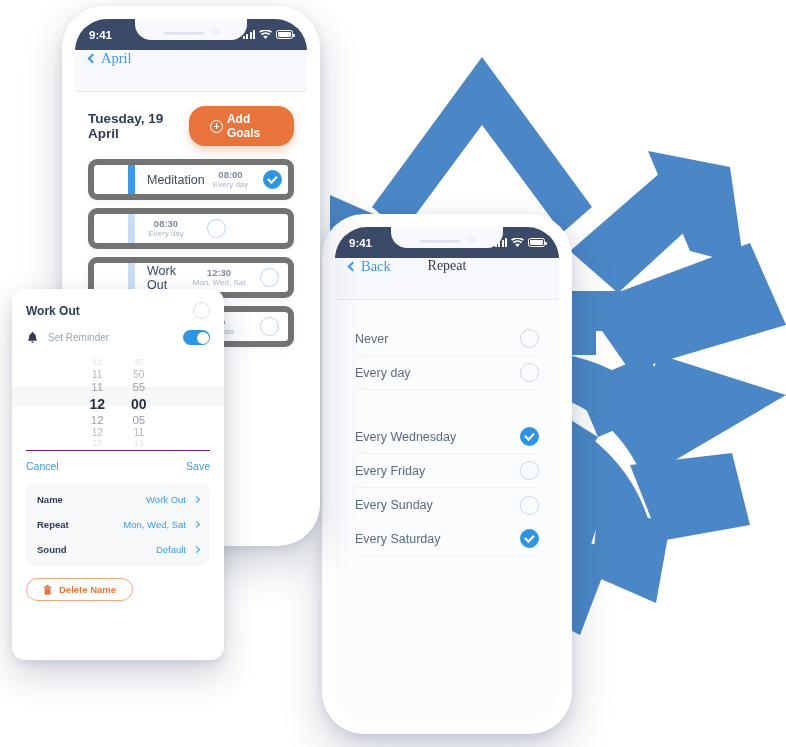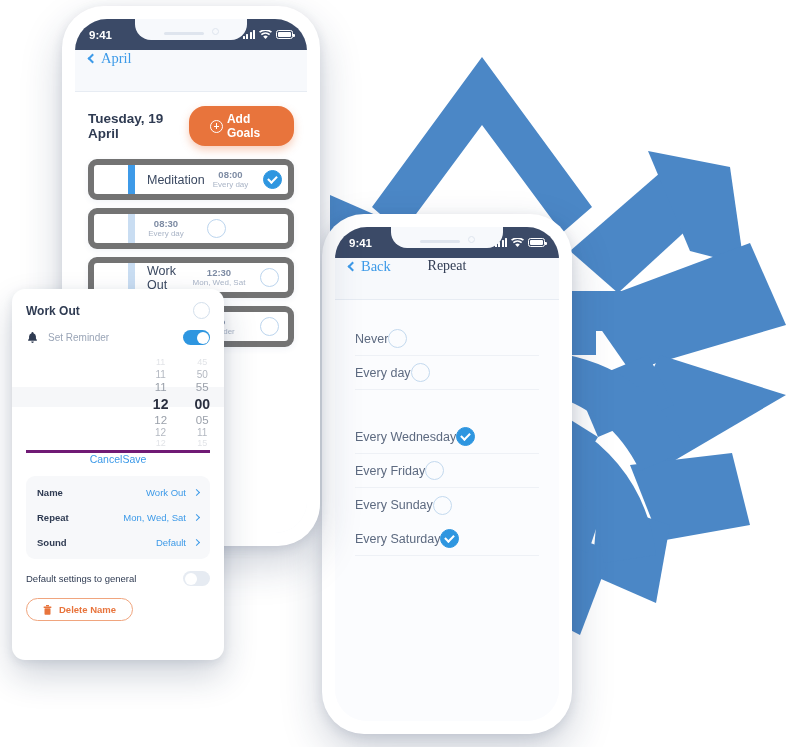--- a/index.html
+++ b/index.html
@@ -89,21 +89,21 @@
   .goal .gcheck{ width:38px; display:flex; align-items:center; justify-content:center; }
   .ring{ width:19px;height:19px;border-radius:50%;border:1.4px solid #bcd5ee;background:#fff;}
   .ring.on{ background:#2e96e0;border-color:#2e96e0;display:flex;align-items:center;justify-content:center;}
   .ring.on::after{content:"";width:7px;height:4px;border-left:2px solid #fff;border-bottom:2px solid #fff;
                   transform:rotate(-45deg) translate(1px,-1px);}
 
   
   #phone2 { left:322px; top:214px; width:250px; height:520px; z-index:2; }
   #phone2 .phone-inner{ background:#fbfcfe; }
   .p2-list{ background:#fbfcfe; height:100%; padding:22px 20px 0; }
-  .rrow{ display:flex; align-items:center; 
+  .rrow{ display:flex; align-items:center; justify-content:space-between;
          height:34px; border-bottom:1px solid #eef1f6; }
   .rrow span{ font-size:12.5px; color:#5d6a80; }
   .rgap{ height:30px; }
   .rring{ width:19px;height:19px;border-radius:50%;border:1.4px solid #c3d9ee;background:#fbfcfe;flex:none;}
   .rring.on{ background:#2e96e0;border-color:#2e96e0;display:flex;align-items:center;justify-content:center;}
   .rring.on::after{content:"";width:7px;height:4px;border-left:2px solid #fff;border-bottom:2px solid #fff;
                    transform:rotate(-45deg) translate(1px,-1px);}
 
   
   #card{
@@ -118,30 +118,30 @@
   .c-rem{ display:flex; align-items:center; gap:9px; margin-top:11px; }
   .bell{ width:13px;height:13px;flex:none;}
   .c-rem .lbl{ flex:1; font-size:10px; color:#9aa5b7; }
   .tgl{ width:27px;height:15px;border-radius:8px;background:#2e96e0;position:relative;flex:none;}
   .tgl::after{content:"";position:absolute;right:1.5px;top:1.5px;width:12px;height:12px;border-radius:50%;background:#fff;}
   .tgl.off{ background:#e6ebf2; }
   .tgl.off::after{ left:1.5px; right:auto; }
 
   .picker{ margin-top:12px; position:relative; height:83px; }
   .pk-sel{ position:absolute; left:-14px; right:-14px; top:30px; height:20px; background:#f6f7f9; }
-  .pk-cols{ position:relative; display:flex; justify-content:flex-end; gap:26px; }
+  .pk-cols{ position:relative; display:flex; justify-content:center; gap:26px; }
   .pk-col{ display:flex; flex-direction:column; align-items:center; }
   .pk-col div{ line-height:11.8px; font-size:9px; color:#c9cdd4; }
   .pk-col div.n2{ font-size:10px; color:#b3b8c1; }
   .pk-col div.n3{ font-size:11.5px; color:#9aa0aa; line-height:13px; }
   .pk-col div.sel{ font-size:14px; color:#2b3040; font-weight:bold; line-height:20px; }
   .pk-col div.f1{ opacity:.55; }
 
-  .c-acts{ display:flex; justify-content:center; border-top:3px solid #701a75;
-           margin-top:10px; font-size:10.5px; color:#3d9ae8; }
+  .c-acts{ display:flex; justify-content:space-between; border-top:1px solid #701a75;
+           padding-top:9px; margin-top:10px; font-size:10.5px; color:#3d9ae8; }
 
   .c-fields{ background:#f7f8fa; border-radius:9px; padding:4px 11px; margin-top:11px; }
   .frow{ display:flex; align-items:center; justify-content:space-between; height:25px;gap:36px; }
   .frow .fk{ font-size:9.5px; color:#2f3b52; font-weight:bold; }
   .frow .fr{ display:flex; align-items:center; gap:8px; }
   .frow .fv{ font-size:9.5px; color:#3d9ae8; }
   .chev-r{ width:5px;height:5px;border-right:1.6px solid #3d9ae8;border-top:1.6px solid #3d9ae8;
            transform:rotate(45deg); display:inline-block; }
 
   .c-def{ display:flex; align-items:center; justify-content:space-between; margin-top:12px; }
@@ -401,24 +401,20 @@
       </div>
       <div class="frow">
         <span class="fk">Sound</span>
         <span class="fr">
           <span class="fv">Default</span>
           <span class="chev-r"></span>
         </span>
       </div>
     </div>
 
-    <div class="c-def">
-      <span class="lbl">Default settings to general</span>
-      <span class="tgl off"></span>
-    </div>
 
     <div class="del-btn">
       <svg class="trash" viewBox="0 0 9 10">
         <rect x="3" y="0" width="3" height="1.4" fill="#e8743c"></rect>
         <rect x="0.6" y="1.6" width="7.8" height="1.3" rx=".3" fill="#e8743c"></rect>
         <rect x="1.5" y="3.3" width="6" height="6.4" rx=".7" fill="#e8743c"></rect>
       </svg>
       <span>Delete Name</span>
     </div>
   </div>

